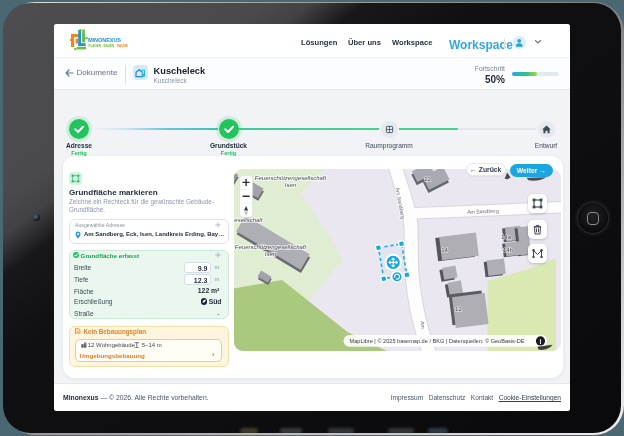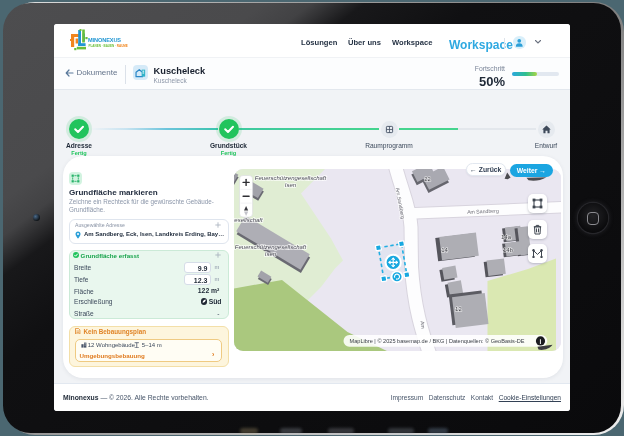--- a/index.html
+++ b/index.html
@@ -79,21 +79,21 @@
         <svg width="15.2" height="15.2" viewBox="0 0 15 15">
           <path d="M3 11.5 L3 7.2 L6.2 4.6 L9.4 7.2 L9.4 11.5 Z" fill="none" stroke="#2b87c8" stroke-width="1.2" stroke-linejoin="round"></path>
           <rect x="8.6" y="4.6" width="3.4" height="6.9" fill="#2fb3c9"></rect>
           <rect x="9.4" y="5.6" width="1.6" height="1" fill="#fff"></rect>
           <rect x="9.4" y="7.4" width="1.6" height="1" fill="#fff"></rect>
         </svg>
       </div>
       <div class="abs" style="left:99.5px;top:8px;font-size:9.3px;font-weight:bold;color:#18202e;">Kuscheleck</div>
       <div class="abs" style="left:99.5px;top:19.5px;font-size:6.5px;color:#8d97a8;">Kuscheleck</div>
       <div class="abs" style="left:373px;top:7.5px;width:78px;text-align:right;font-size:6.8px;color:#7a8598;">Fortschritt</div>
-      <div class="abs" style="left:373px;top:16.5px;width:78px;text-align:right;font-size:13px;font-weight:bold;color:#1f2937;">50%</div>
+      <div class="abs" style="left:373px;top:16.5px;width:78px;text-align:right;font-size:10px;font-weight:bold;color:#1f2937;">50%</div>
       <div class="abs" style="left:458px;top:14px;width:47px;height:4.5px;border-radius:2.5px;background:#e2e8f0;">
         <div style="width:25px;height:4.5px;border-radius:2.5px;background:linear-gradient(90deg,#2aa7df,#2fbf8f 55%,#a8d544);"></div>
       </div>
     </div>
 
     <div class="abs" id="stepper" style="left:0;top:66.5px;width:516px;height:66px;">
       <div class="abs" style="left:36px;top:38.2px;width:128px;height:1.7px;background:linear-gradient(90deg,rgba(122,198,232,0.0) 0%,rgba(122,198,232,0.35) 28%,#6cc4dc 60%,#3bc4ad 100%);"></div>
       <div class="abs" style="left:185px;top:38.2px;width:140px;height:1.7px;background:linear-gradient(90deg,#3fc9a0,#45d48e);"></div>
       <div class="abs" style="left:345px;top:38.2px;width:137px;height:1.7px;background:linear-gradient(90deg,#45d48e 0%,#45d48e 43%,#e3e7ec 43%,#e3e7ec 100%);"></div>
 
@@ -122,21 +122,21 @@
       <div class="abs" style="left:295px;top:52px;width:80px;text-align:center;font-size:6.6px;color:#3d4a5c;">Raumprogramm</div>
 
       <div class="abs" style="left:483.5px;top:30.5px;width:17px;height:17px;border-radius:50%;background:#e6eaef;">
         <svg width="17" height="17" viewBox="0 0 17 17">
             <path d="M8.5 4.6 L12.8 8.6 H11.6 V12.2 H9.5 V9.8 H7.5 V12.2 H5.4 V8.6 H4.2 Z" fill="#3f4a5a"></path>
           </svg>
       </div>
       <div class="abs" style="left:452px;top:52px;width:80px;text-align:center;font-size:6.6px;color:#3d4a5c;">Entwurf</div>
     </div>
 
-    <div class="abs" id="card" style="left:9.4px;top:132.5px;width:500px;height:221.5px;background:#fff;border-radius:20px;box-shadow:0 1px 4px rgba(30,41,59,0.08);">
+    <div class="abs" id="card" style="left:9.4px;top:132.5px;width:500px;height:221.5px;background:#fff;border-radius:12px;box-shadow:0 1px 4px rgba(30,41,59,0.08);">
 
       <div class="abs" style="left:5.6px;top:16px;width:13px;height:13px;border-radius:4px;background:#d2f3e0;">
         <svg width="13" height="13" viewBox="0 0 13 13">
           <g fill="#27b269">
               <rect x="2.6" y="2.6" width="2.2" height="2.2"></rect>
               <rect x="8.2" y="2.6" width="2.2" height="2.2"></rect>
               <rect x="2.6" y="8.2" width="2.2" height="2.2"></rect>
               <rect x="8.2" y="8.2" width="2.2" height="2.2"></rect>
             </g>
           <g stroke="#27b269" stroke-width="0.9">

